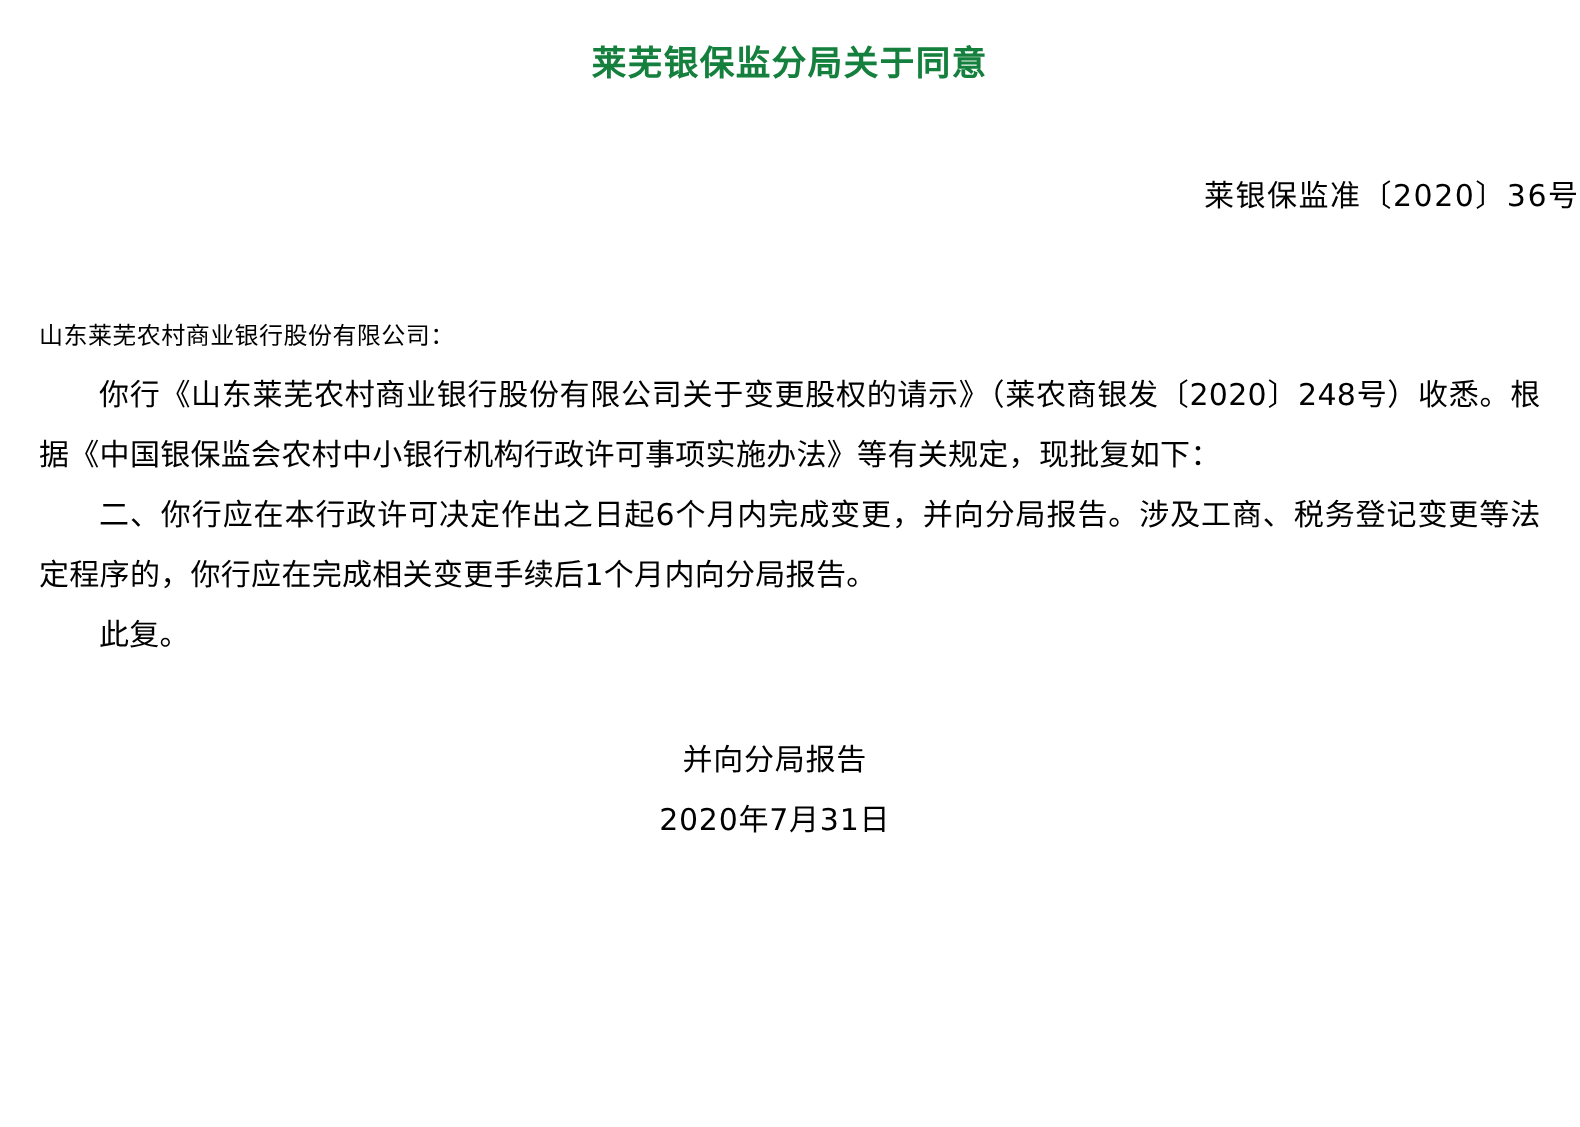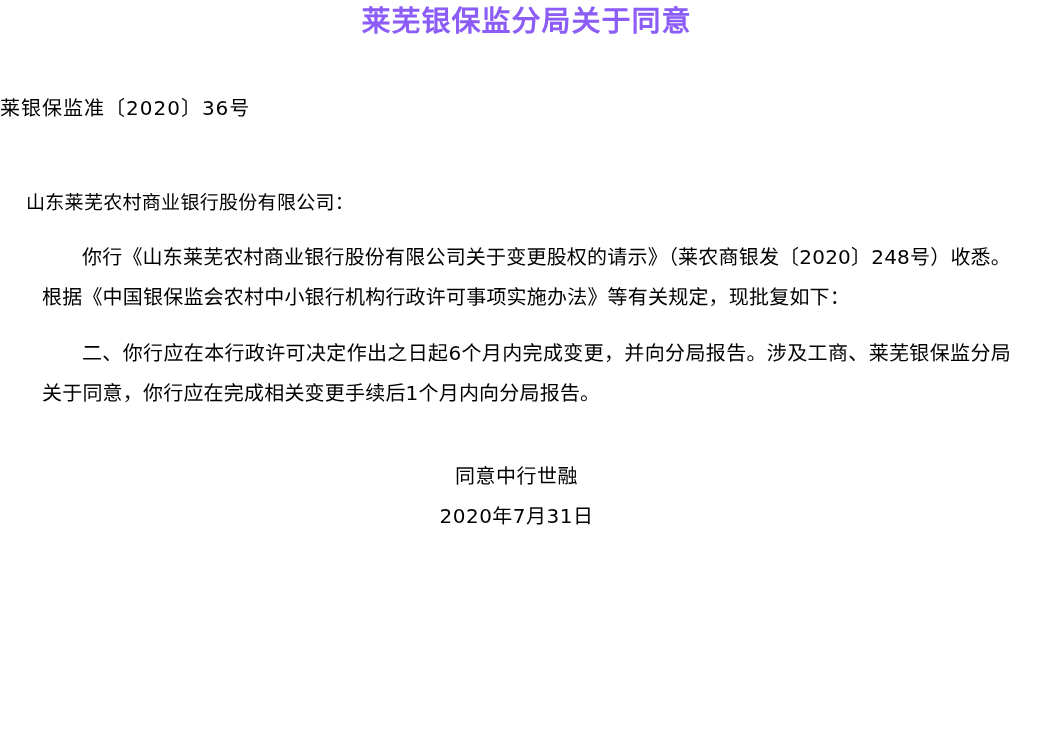--- a/index.html
+++ b/index.html
@@ -18,56 +18,56 @@
   .page {
     width: 1053px;
     min-height: 751px;
     box-sizing: border-box;
     padding: 0;
     position: relative;
     background: #fff;
   }
   .doc-title {
     text-align: center;
-    font-size: 29px;
+    font-size: 23px;
     font-weight: 700;
     line-height: 38px;
     letter-spacing: 1px;
-    color: #8b5cf6;
-    padding-top: 2px;
+    color: #15803d;
+    padding-top: 24px;
   }
   .doc-title .line {
     display: block;
   }
   .doc-number {
-    text-align: left;
+    text-align: right;
     font-size: 20px;
     font-weight: 400;
     color: #000;
     margin-top: 52px;
     letter-spacing: 1px;
   }
   .body-block {
     margin-top: 62px;
     padding: 0 26px 0 26px;
   }
   .recipient {
-    font-size: 19px;
+    font-size: 16px;
     line-height: 38px;
     color: #000;
     letter-spacing: 0.3px;
   }
   .para {
     font-size: 20px;
     line-height: 40px;
     color: #000;
     text-align: justify;
     text-justify: inter-ideograph;
     text-indent: 2em;
-    margin: 16px;
+    margin: 0;
     letter-spacing: 0.2px;
   }
   .para + .para {
     margin-top: 0px;
   }
   .signature {
     margin-top: 44px;
     text-align: center;
     font-size: 20px;
     line-height: 38px;
@@ -90,21 +90,22 @@
   <div class="doc-title">
     <span class="line">莱芜银保监分局关于同意</span>
   </div>
 
   <div class="doc-number">莱银保监准〔2020〕36号</div>
 
   <div class="body-block">
     <div class="recipient">山东莱芜农村商业银行股份有限公司：</div>
 
     <p class="para">你行《山东莱芜农村商业银行股份有限公司关于变更股权的请示》（莱农商银发〔2020〕248号）收悉。根据《中国银保监会农村中小银行机构行政许可事项实施办法》等有关规定，现批复如下：</p>
-    <p class="para">二、你行应在本行政许可决定作出之日起6个月内完成变更，并向分局报告。涉及工商、莱芜银保监分局关于同意，你行应在完成相关变更手续后1个月内向分局报告。</p>
+    <p class="para">二、你行应在本行政许可决定作出之日起6个月内完成变更，并向分局报告。涉及工商、税务登记变更等法定程序的，你行应在完成相关变更手续后1个月内向分局报告。</p>
+    <p class="para">此复。</p>
 
     <div class="signature">
-      <div>同意中行世融</div>
+      <div>并向分局报告</div>
       <div class="sig-date">2020年7月31日</div>
     </div>
   </div>
 
 </div>
 
 </body></html>

